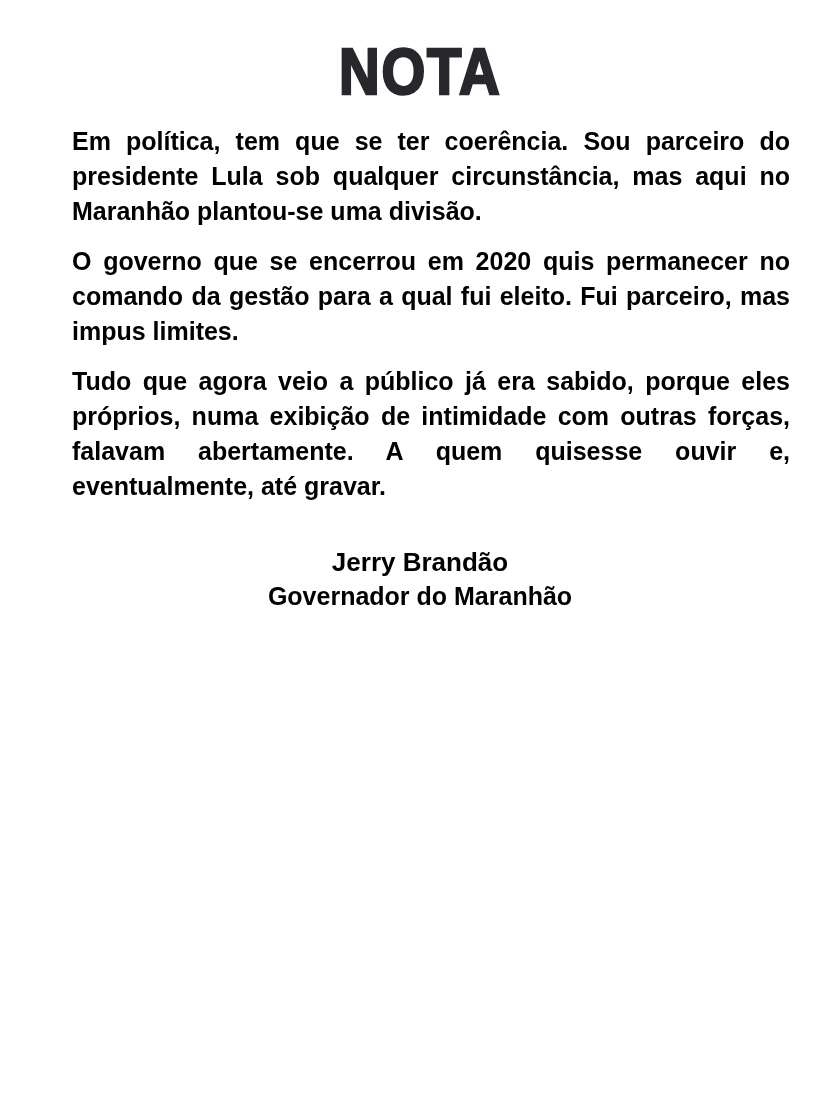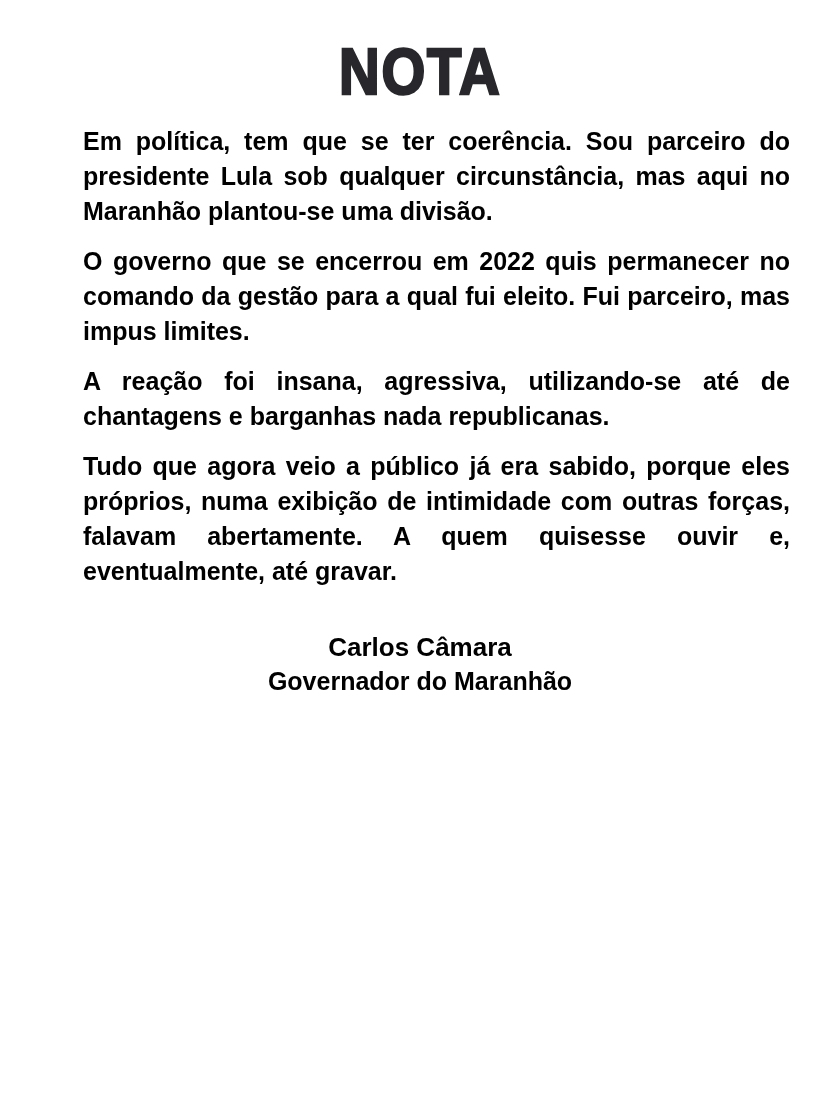--- a/index.html
+++ b/index.html
@@ -35,21 +35,21 @@
     transform: scaleX(0.88);
     transform-origin: center;
     line-height: 1.0;
   }
   .body-text p {
     font-size: 25px;
     font-weight: bold;
     line-height: 35px;
     text-align: justify;
     text-justify: inter-word;
-    margin: 0 0 15px 15px;
+    margin: 0 0 15px 4px;
     color: #000000;
   }
   .signature {
     text-align: center;
     margin-top: 42px;
     margin-left: -18px; 
   }
   .signature .sig-name {
     font-size: 26px;
     font-weight: bold;
@@ -67,23 +67,22 @@
 <body>
 
 <div class="doc">
 
   <div class="title-wrap">
     <span class="title">NOTA</span>
   </div>
 
   <div class="body-text">
     <p>Em política, tem que se ter coerência. Sou parceiro do presidente Lula sob qualquer circunstância, mas aqui no Maranhão plantou-se uma divisão.</p>
-    <p>O governo que se encerrou em 2022 quis permanecer no comando da gestão para a qual fui eleito. Fui parceiro, mas impus limites.</p>
-    <p>A reação foi insana, agressiva, utilizando-se até de chantagens e barganhas nada republicanas.</p>
+    <p>O governo que se encerrou em 2020 quis permanecer no comando da gestão para a qual fui eleito. Fui parceiro, mas impus limites.</p>
     <p>Tudo que agora veio a público já era sabido, porque eles próprios, numa exibição de intimidade com outras forças, falavam abertamente. A quem quisesse ouvir e, eventualmente, até gravar.</p>
   </div>
 
   <div class="signature">
-    <div class="sig-name">Carlos Câmara</div>
+    <div class="sig-name">Jerry Brandão</div>
     <div class="sig-role">Governador do Maranhão</div>
   </div>
 
 </div>
 
 </body></html>

